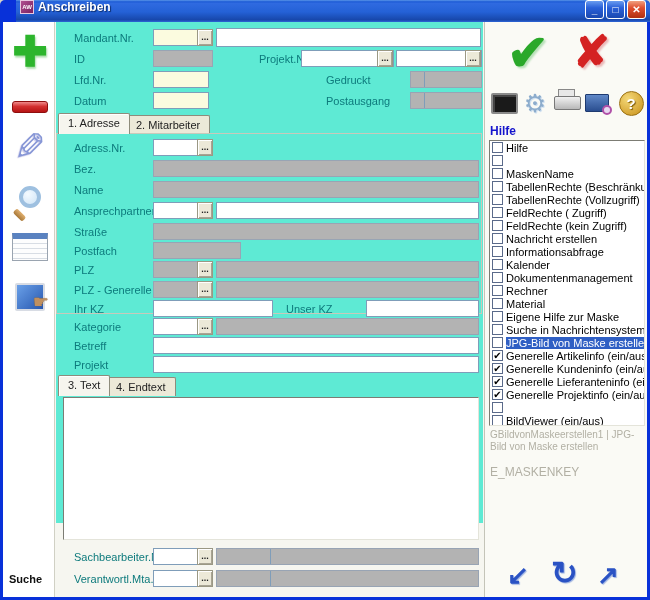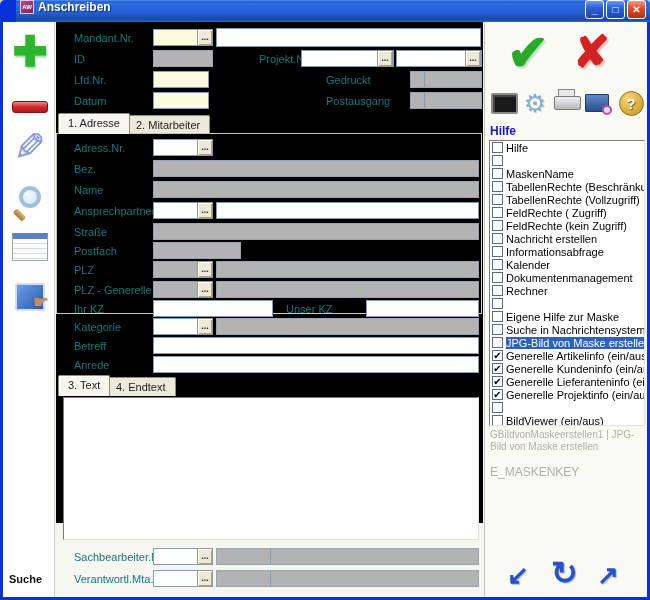--- a/index.html
+++ b/index.html
@@ -15,21 +15,21 @@
     border:1px solid #e8c8e0;margin-right:4px;display:flex;align-items:center;justify-content:center;
     color:#fff;font-size:6px;font-weight:bold;flex:0 0 auto;}
   .title-text{font-weight:bold;font-size:12px;text-shadow:1px 1px 1px #0a2a6a;flex:1;}
   .winbtn{width:19px;height:19px;margin-left:2px;border-radius:3px;border:1px solid #fff;
     display:flex;align-items:center;justify-content:center;color:#fff;font-size:10px;font-weight:bold;
     background:linear-gradient(180deg,#6a9cf0 0%,#2a60d8 40%,#1a48b0 100%);}
   .winbtn.close{background:linear-gradient(180deg,#f0a080 0%,#e05030 40%,#b03010 100%);}
   
   .content{position:absolute;top:22px;left:3px;width:644px;height:575px;background:#f6f6f0;}
   .sidebar{position:absolute;left:0;top:0;width:52px;height:575px;background:#ffffff;border-right:1px solid #d0d0c4;}
-  .mainform{position:absolute;left:53px;top:0;width:427px;height:501px;background:#000000;text-decoration:underline;}
+  .mainform{position:absolute;left:53px;top:0;width:427px;height:501px;background:#5eead4;text-decoration:underline;}
   .rightpanel{position:absolute;left:481px;top:0;width:163px;height:575px;background:#fafaf5;border-left:1px solid #c4c4b8;}
   
   .lbl{position:absolute;color:#0d7a7c;white-space:nowrap;}
   .fld{position:absolute;height:17px;border:1px solid #7f9db9;background:#fff;}
   .fld.cream{background:#fbfbdf;}
   .fld.gray{background:#b3b3b3;border-color:#98a4b4;}
   .fld.split::after{content:"";position:absolute;top:0;bottom:0;width:1px;background:#7f9db9;left:var(--div,13px);}
   .btn3{position:absolute;width:16px;height:17px;background:#ece9d8;
     border:1px solid #9a9884;box-shadow:inset 1px 1px 0 #fff, inset -1px -1px 0 #a8a494;
     font-size:9px;font-weight:bold;color:#222;text-align:center;line-height:14px;}
@@ -190,21 +190,21 @@
       <div class="fld" style="left:310px;top:278px;width:113px"></div>
 
       <div class="lbl" style="left:18px;top:299px">Kategorie</div>
       <div class="fld" style="left:97px;top:296px;width:60px"></div>
       <div class="btn3" style="left:141px;top:296px">...</div>
       <div class="fld gray" style="left:160px;top:296px;width:263px"></div>
 
       <div class="lbl" style="left:18px;top:318px">Betreff</div>
       <div class="fld" style="left:97px;top:315px;width:326px"></div>
 
-      <div class="lbl" style="left:18px;top:337px">Anrede</div>
+      <div class="lbl" style="left:18px;top:337px">Projekt</div>
       <div class="fld" style="left:97px;top:334px;width:326px"></div>
 
       <div style="position:absolute;left:0;top:353px;width:427px;height:21px">
         <div class="tab active" style="left:2px">3. Text</div>
         <div class="tab" style="left:50px">4. Endtext</div>
       </div>
       <div class="bigtext" style="left:7px;top:375px;width:416px;height:143px"></div>
 
       <div class="lbl" style="left:18px;top:529px">Sachbearbeiter.Nr.</div>
       <div class="fld" style="left:97px;top:526px;width:60px"></div>
@@ -287,20 +287,21 @@
           <div class="li">
             <span class="cb"></span>
             <span class="li-lab">Dokumentenmanagement</span>
           </div>
           <div class="li">
             <span class="cb"></span>
             <span class="li-lab">Rechner</span>
           </div>
           <div class="li">
             <span class="cb"></span>
+            <span class="li-lab">Material</span>
           </div>
           <div class="li">
             <span class="cb"></span>
             <span class="li-lab">Eigene Hilfe zur Maske</span>
           </div>
           <div class="li">
             <span class="cb"></span>
             <span class="li-lab">Suche in Nachrichtensystem speich</span>
           </div>
           <div class="li sel">

